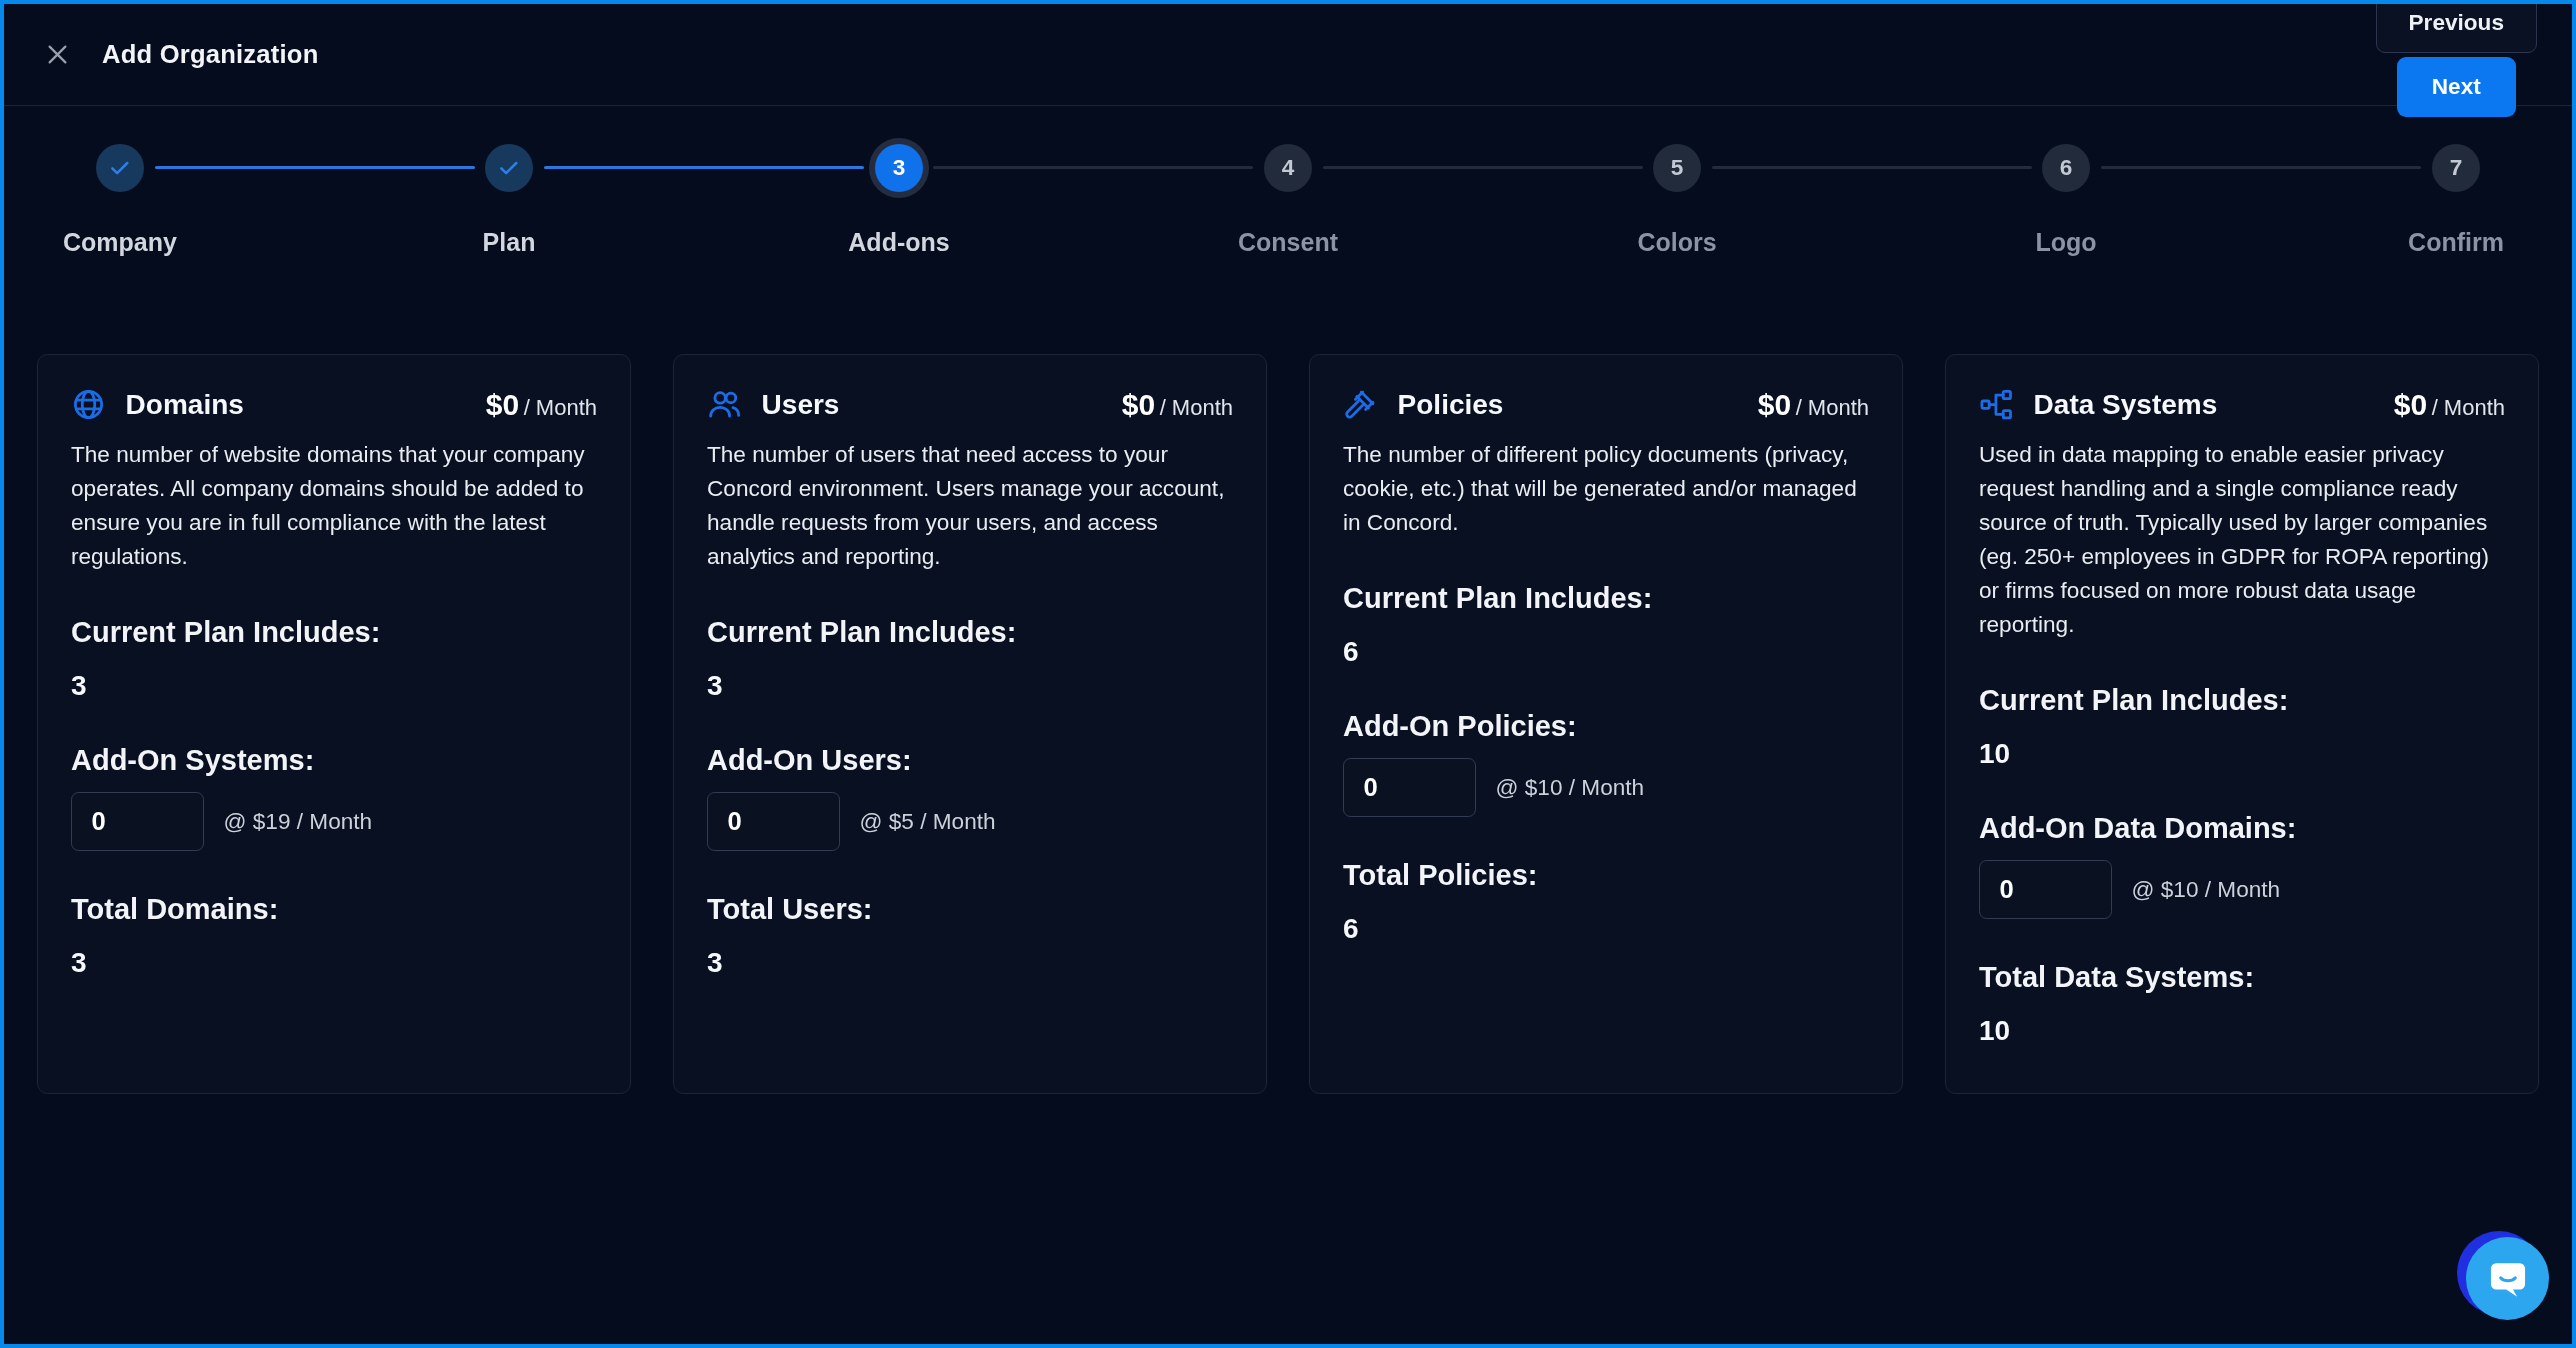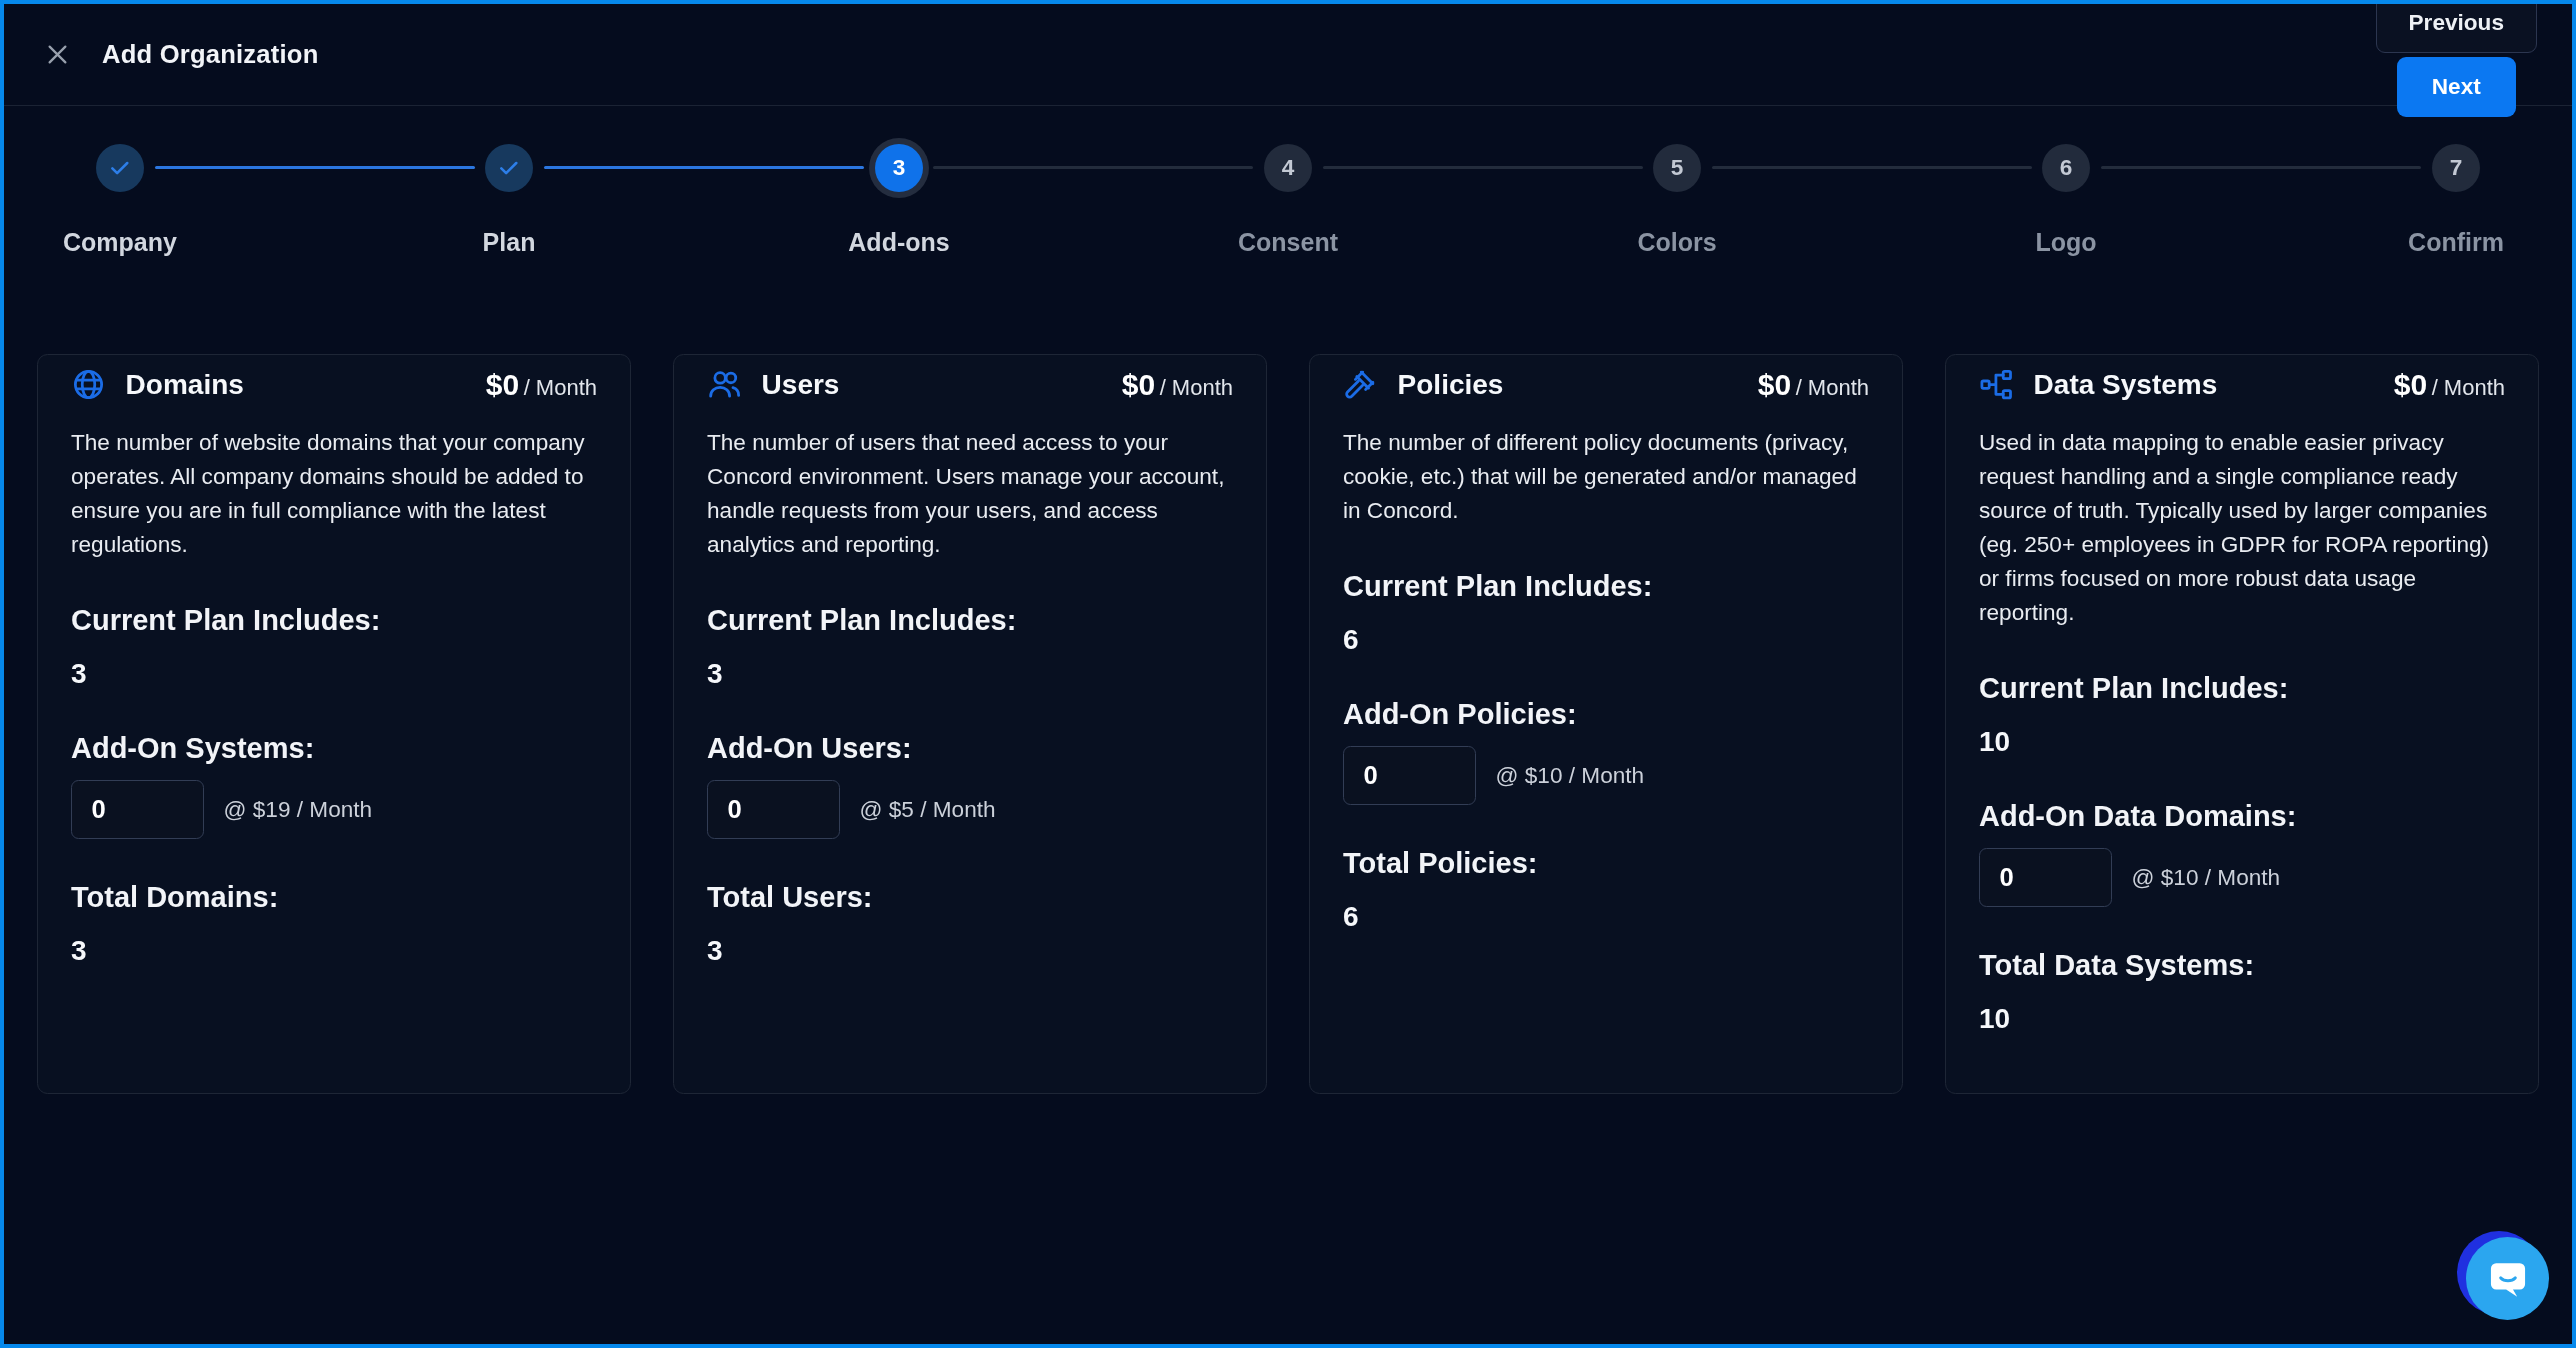--- a/index.html
+++ b/index.html
@@ -27,28 +27,28 @@
             display:flex; align-items:center; justify-content:center;
             font-size:22.6px; font-weight:700; color:#ffffff; }
   .step.completed .circle { background:#17395e; }
   .step.active .circle { background:#0f72ea; box-shadow:0 0 0 6px #242d3f; }
   .step.upcoming .circle { background:#222b3c; color:#c3c9d4; font-weight:600; }
   .step-label { margin-top:36px; font-size:25px; font-weight:600; white-space:nowrap; }
   .step.completed .step-label, .step.active .step-label { color:#d2d7df; }
   .step.upcoming .step-label { color:#8b94a3; }
   
   .cards { display:flex; gap:42px; padding:0 33px; margin-top:96px; }
-  .card { flex:1 1 0; height:740px; background:#081021; border:1.5px solid #1e2636; border-radius:10.5px; padding:12px 33px; }
+  .card { flex:1 1 0; height:740px; background:#081021; border:1.5px solid #1e2636; border-radius:10.5px; padding:32px 33px; }
   .card-head { display:flex; align-items:center; }
   .card-icon { width:35px; height:35px; margin-right:19.6px; flex:0 0 auto; }
   .card-title { font-size:28px; font-weight:700; color:#f6f8fb; white-space:nowrap; }
   .card-price { margin-left:auto; display:flex; align-items:baseline; white-space:nowrap; }
   .price-main { font-size:30px; font-weight:700; color:#ffffff; }
   .price-suffix { font-size:22px; color:#e2e6ec; margin-left:4.5px; }
-  .card-desc { margin-top:24px; font-size:22.6px; line-height:34px; color:#e9ecf1; }
+  .card-desc { margin-top:16px; font-size:22.6px; line-height:34px; color:#e9ecf1; }
   .section-label { margin-top:42px; font-size:29px; font-weight:700; color:#f2f4f8; }
   .section-value { margin-top:21px; font-size:28px; font-weight:700; color:#f6f8fb; }
   .addon-row { margin-top:15px; display:flex; align-items:center; }
   .addon-input { width:133px; height:59px; background:#0a1120; border:1.5px solid #323d55; border-radius:7.5px;
                  color:#ffffff; font-size:25.6px; font-weight:700; padding:0 0 0 19.6px; outline:none;
                  font-family:"Liberation Sans", sans-serif; }
   .addon-rate { margin-left:19.6px; font-size:22.6px; color:#ccd1da; }
   
   .chat-launcher { position:absolute; right:23px; bottom:24px; width:92px; height:89px; cursor:pointer; }
   .chat-back { position:absolute; left:0; top:0; width:84px; height:84px; border-radius:50%; background:#2030e0; }

